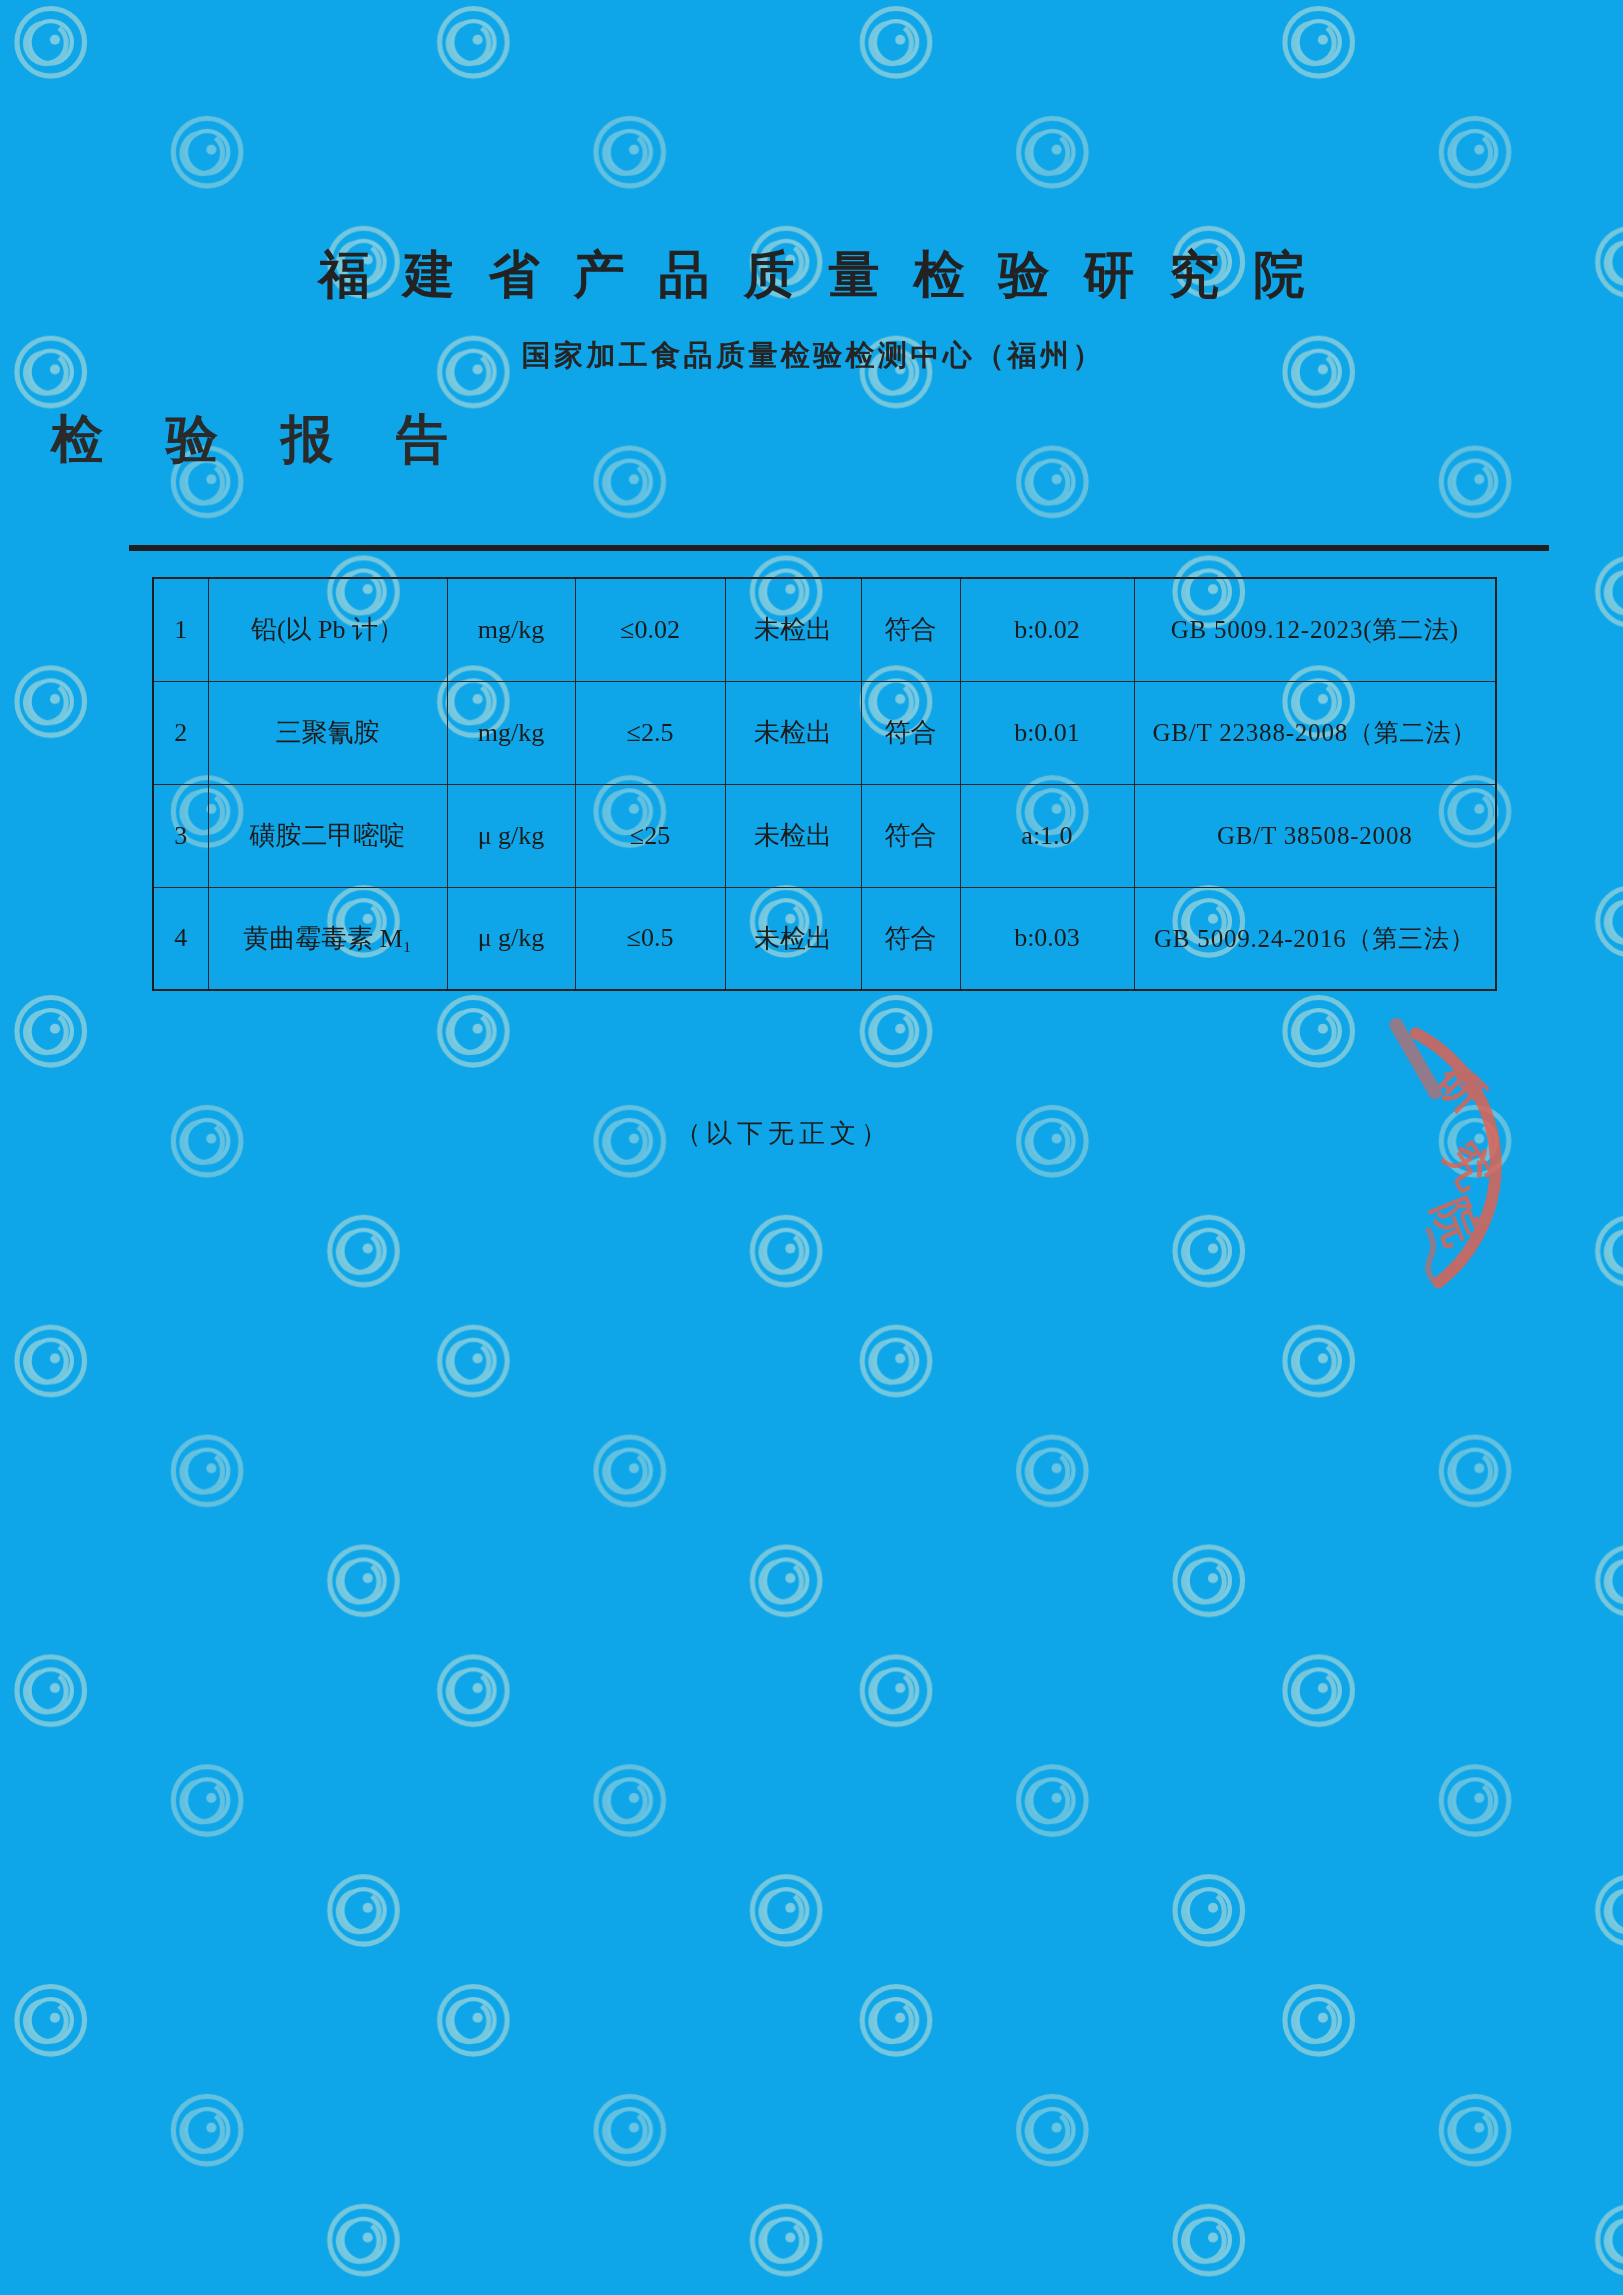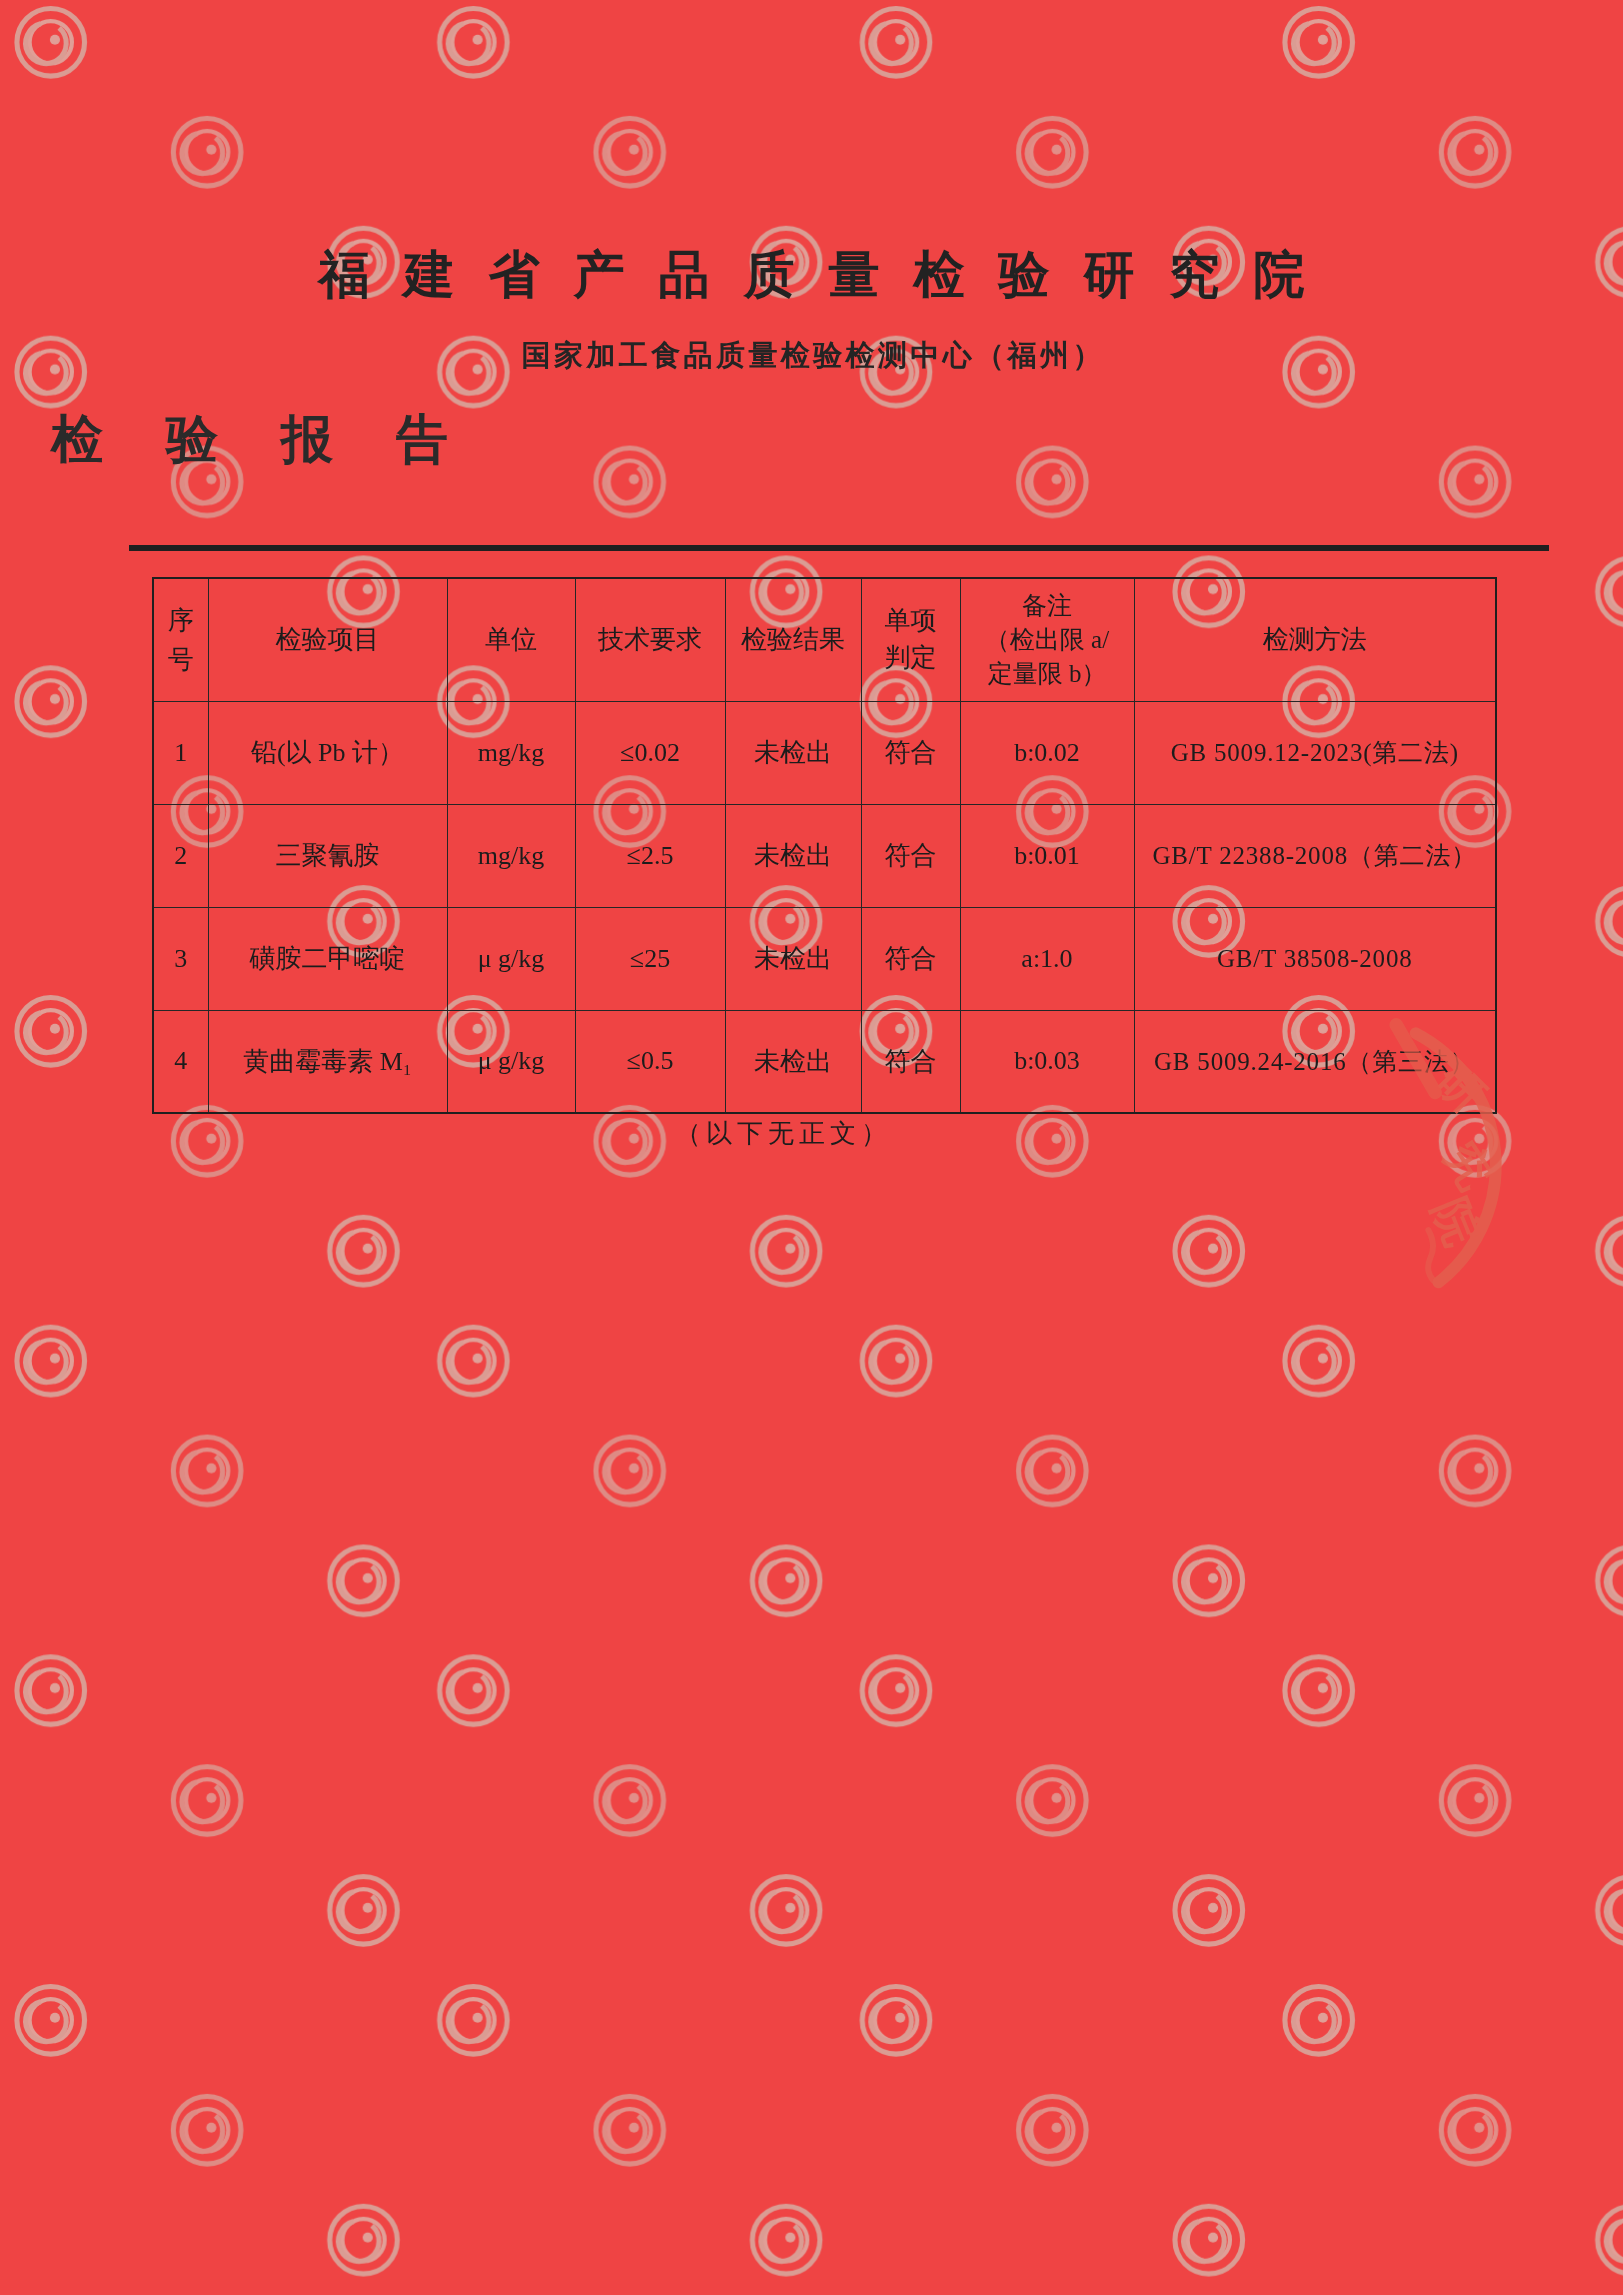--- a/index.html
+++ b/index.html
@@ -1,19 +1,19 @@
 <!DOCTYPE html>
 <html style="font-size:13.5px"><head>
 <meta charset="utf-8">
 <style>
   html,body{margin:0;padding:0;background:#9a9a9a;}
   .page{
     position:relative;
     width:1623px;height:2295px;
-    background:#ef4444;
+    background:#0ea5e9;
     overflow:hidden;
     font-family:"Liberation Serif","DejaVu Serif",serif;
     color:#1d1d1d;
   }
   .wm{position:absolute;left:0;top:0;z-index:0;}
   .content{position:absolute;left:0;top:0;width:100%;height:100%;z-index:1;}
 
   .org-title{
     position:absolute;top:247px;left:0;width:100%;box-sizing:border-box;
     text-align:center;font-size:51px;font-weight:bold;
@@ -99,38 +99,20 @@
         <col style="width:55px">
           <col style="width:239px">
           <col style="width:128px">
           <col style="width:150px">
         <col style="width:136px">
           <col style="width:99px">
           <col style="width:174px">
           <col style="width:362px">
       </colgroup>
       <tbody>
-          <tr class="hdr">
-        <th>
-              <div class="th-narrow-inner">序号</div>
-            </th>
-        <th>检验项目</th>
-        <th>单位</th>
-        <th>技术要求</th>
-        <th>检验结果</th>
-        <th>
-              <div class="th-judg-inner">单项判定</div>
-            </th>
-        <th>
-          <div class="remark-hd">备注</div>
-          <div class="remark-hd">（检出限 a/</div>
-          <div class="remark-hd">定量限 b）</div>
-        </th>
-        <th>检测方法</th>
-      </tr>
       <tr class="row">
         <td>1</td>
         <td class="item-cell">铅(以 Pb 计）</td>
         <td>mg/kg</td>
         <td>≤0.02</td>
         <td>未检出</td>
         <td>符合</td>
         <td>b:0.02</td>
         <td class="method-cell">GB 5009.12-2023(第二法)</td>
       </tr>

